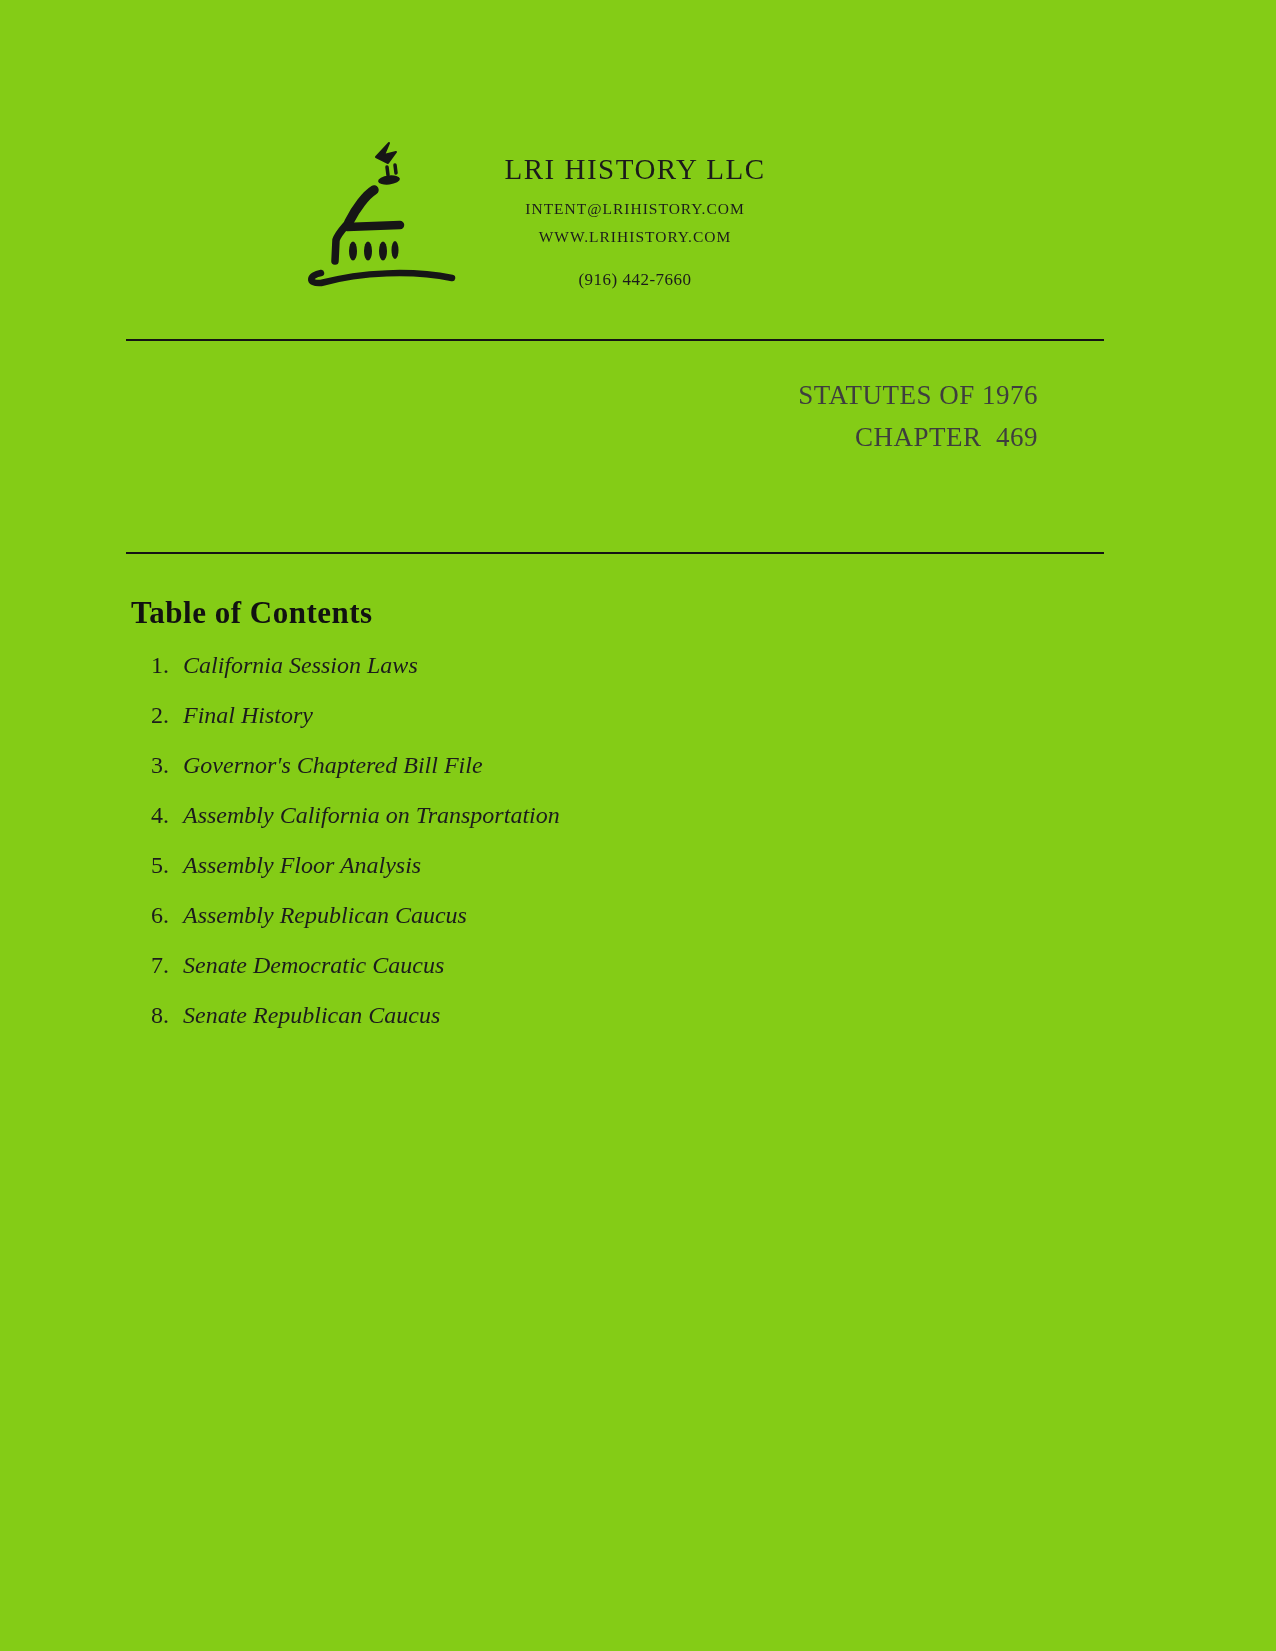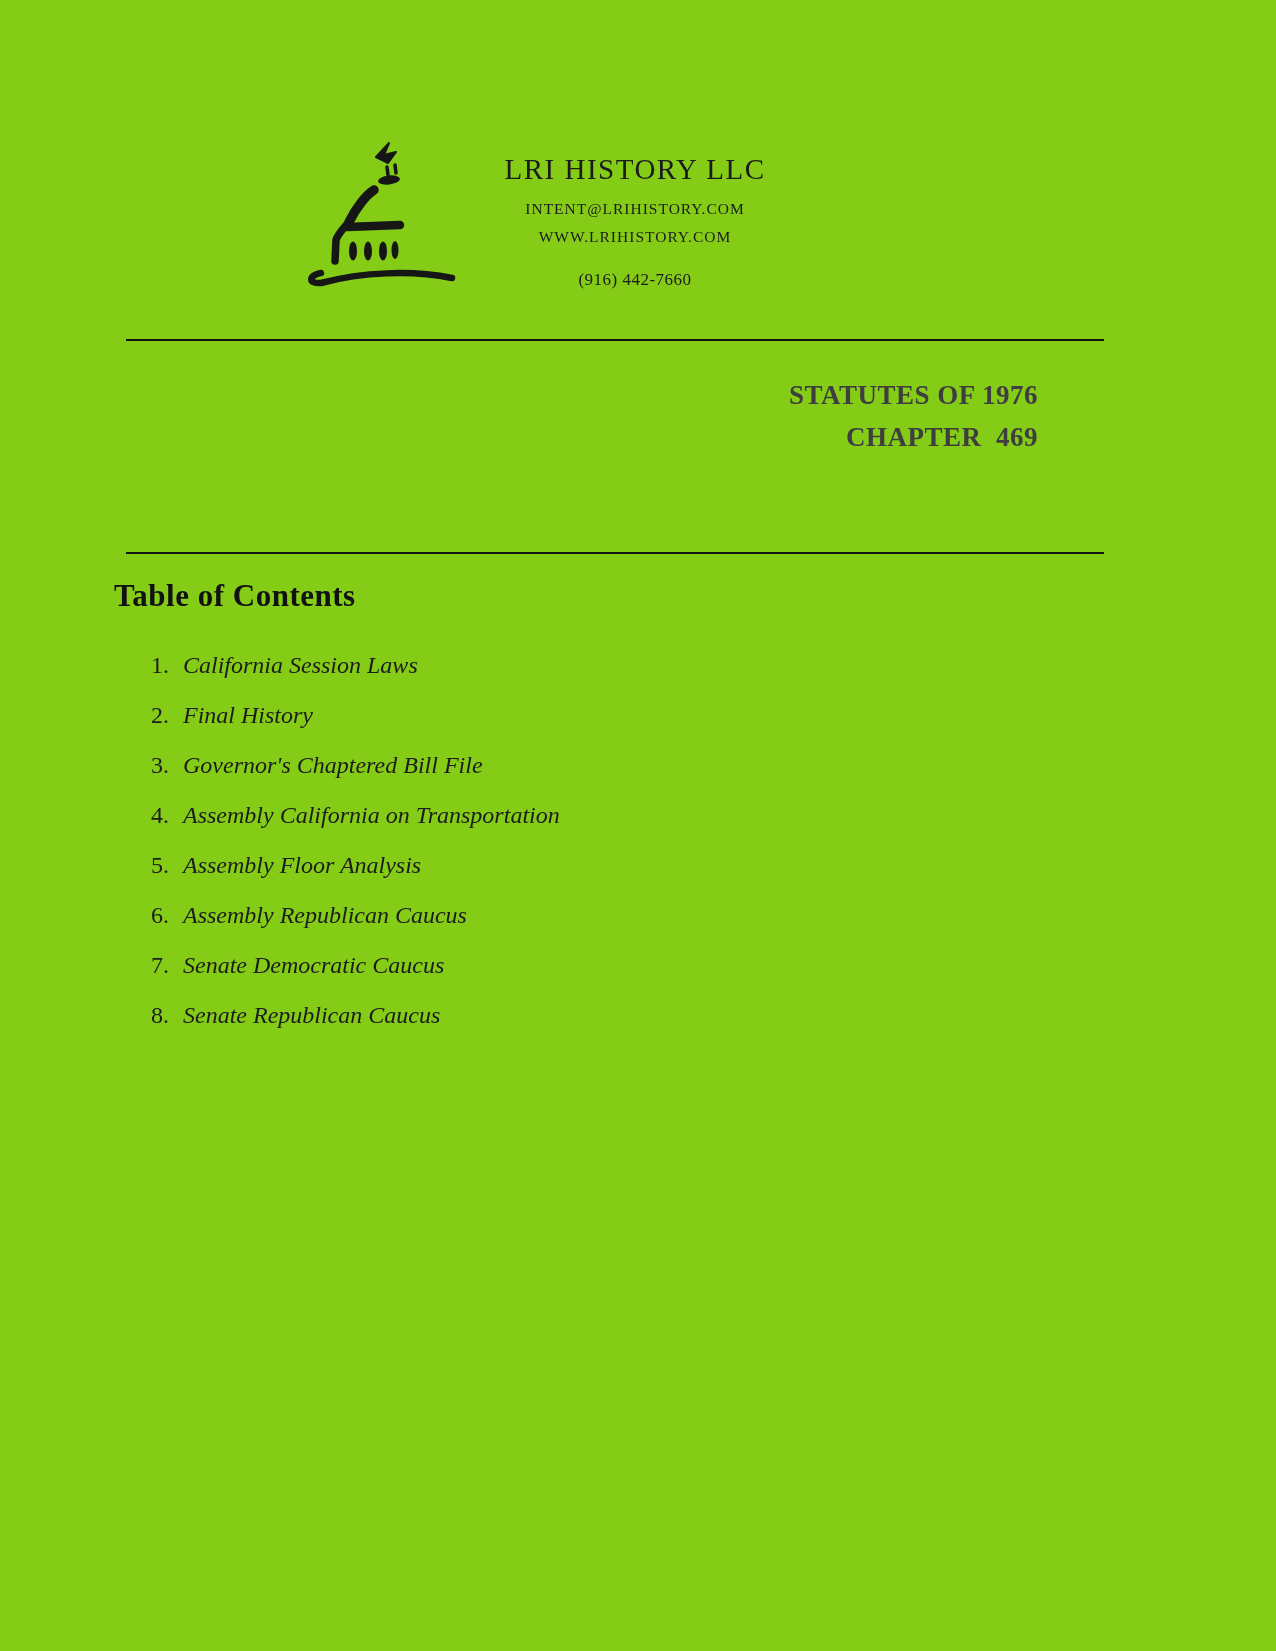--- a/index.html
+++ b/index.html
@@ -66,36 +66,36 @@
   }
   .rule-top    { top: 339px; }
   .rule-bottom { top: 552px; }
 
   
   .statutes {
     position: absolute;
     top: 374px;
     right: 238px;
     text-align: right;
-    font-weight: bold;
+    font-weight: normal;
     font-size: 27px;
     color: #3e3e3e;
     letter-spacing: 0.5px;
   }
   .statute-line {
     line-height: 42px;
     white-space: pre-wrap; 
   }
 
   
   .toc-heading {
     position: absolute;
     left: 114px;
     top: 578px;
-    margin: 0;
+    margin: 17px;
     font-size: 31px;
     font-weight: bold;
     letter-spacing: 0.5px;
     color: #111111;
   }
   .toc-list {
     position: absolute;
     left: 143px;
     top: 650px;
     font-size: 24px;

